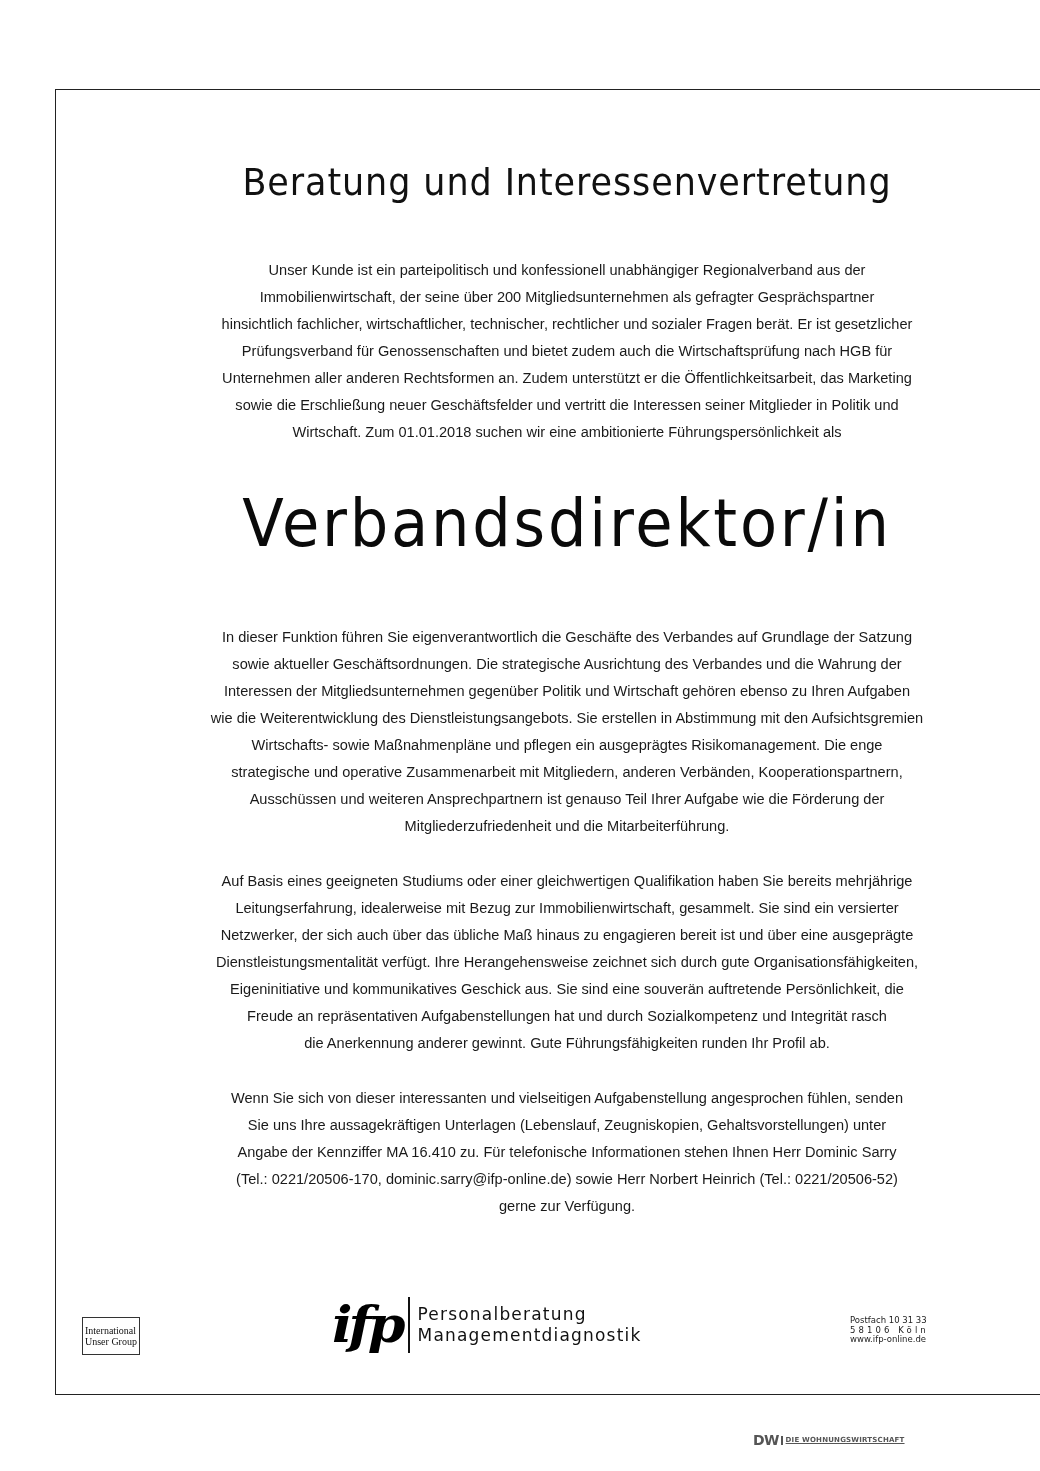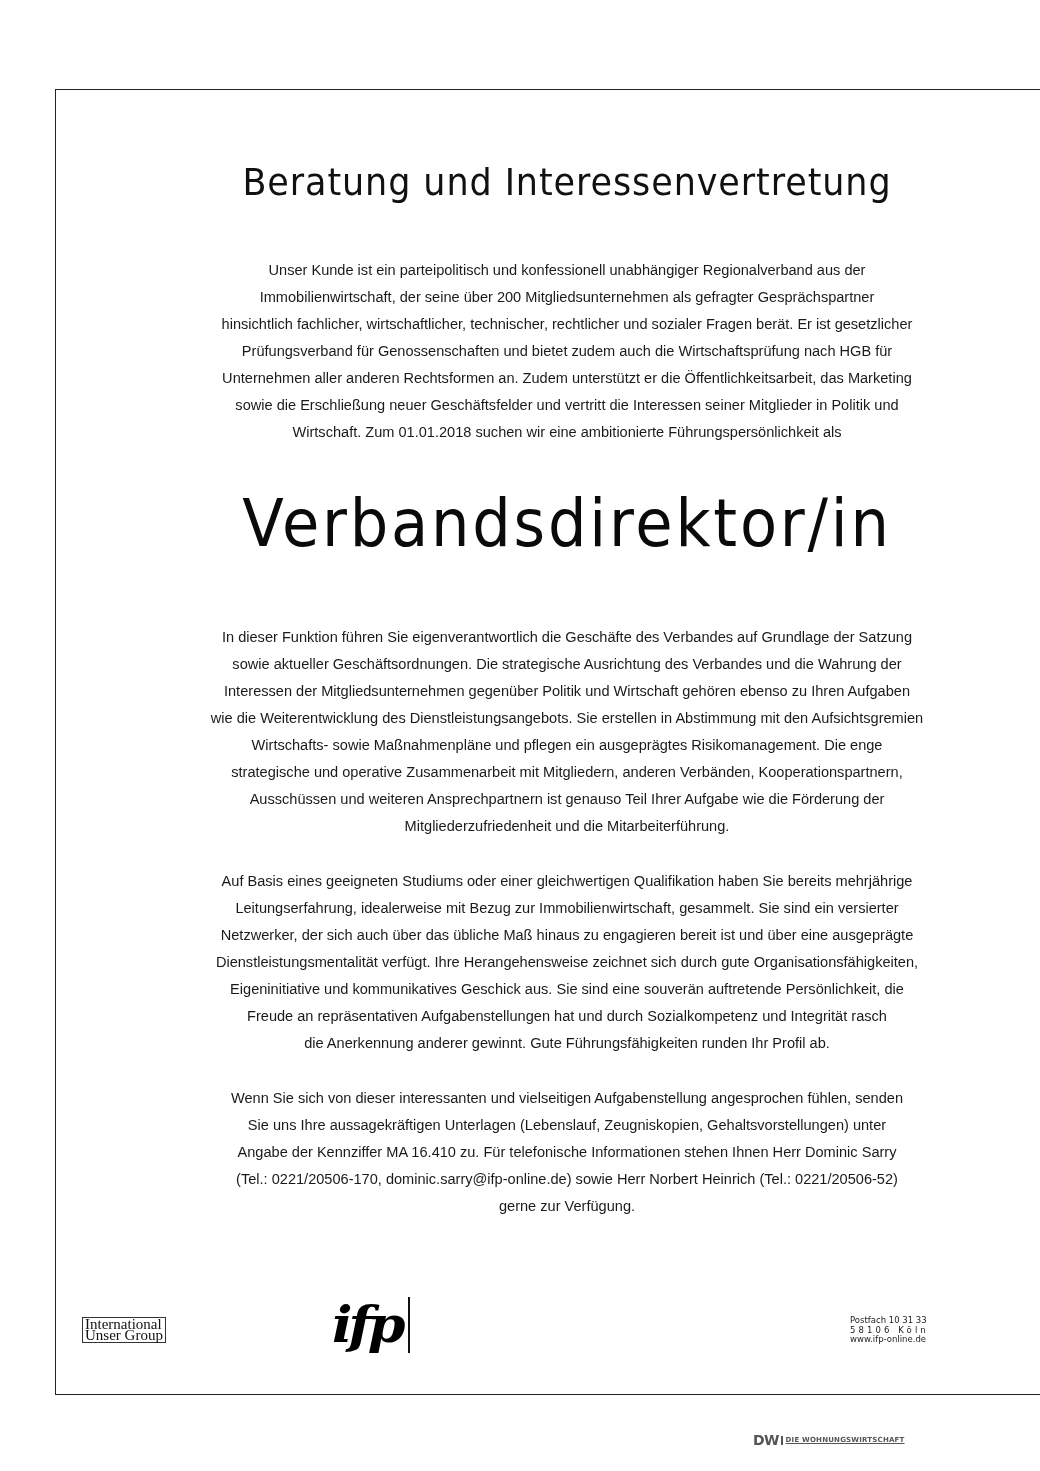--- a/index.html
+++ b/index.html
@@ -28,22 +28,22 @@
   .p3 { top: 777px; }
   .p4 { top: 994px; }
   .jobtitle {
     position: absolute; left: 0; right: 0; top: 395px; text-align: center;
     font-family: "DejaVu Sans", sans-serif; font-size: 66px; letter-spacing: 3px;
     font-weight: normal; color: #0a0a0a; margin: 0;
     transform: scaleX(0.92); transform-origin: center;
   }
   .isg {
     position: absolute; left: 26px; top: 1227px;
-    border: 1px solid #333; padding: 1px 2px;
-    font-family: "Liberation Serif", serif; font-size: 15px; line-height: 11px; color: #111;
+    border: 1px solid #333; padding: 7px 2px;
+    font-family: "Liberation Serif", serif; font-size: 10px; line-height: 11px; color: #111;
   }
   .isg span { display: block; }
   .logo {
     position: absolute; left: 276px; top: 1205px; height: 60px;
     display: flex; align-items: center;
   }
   .logo-mark {
     font-family: "DejaVu Serif", serif; font-weight: bold; font-style: italic;
     font-size: 54px; letter-spacing: -4px; color: #000; line-height: 1;
     transform: scaleY(0.92);
@@ -106,20 +106,24 @@
 gerne zur Verfügung.</p>
 
   <div class="isg">
     <span>International</span>
     <span>Unser Group</span>
   </div>
 
   <div class="logo">
     <span class="logo-mark">ifp</span>
     <span class="logo-divider"></span>
+    <div class="logo-text">
+      <span>Personalberatung</span>
+      <span>Managementdiagnostik</span>
+    </div>
   </div>
 
   <div class="address">
     <span>Postfach 10 31 33</span>
     <span class="spaced">58106 Köln</span>
     <span>www.ifp-online.de</span>
   </div>
 </div>
 
 <div class="footer">

